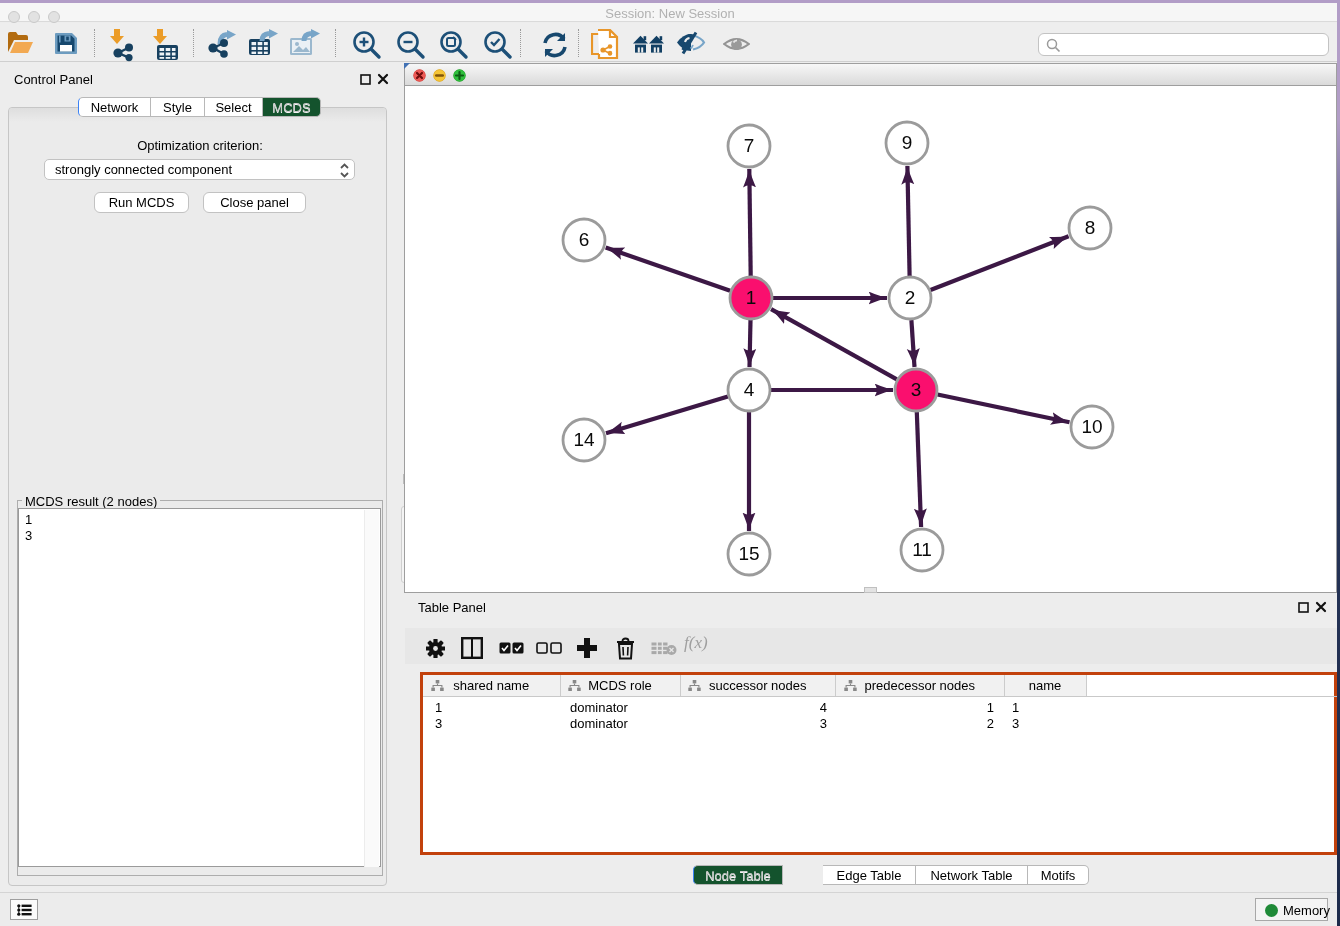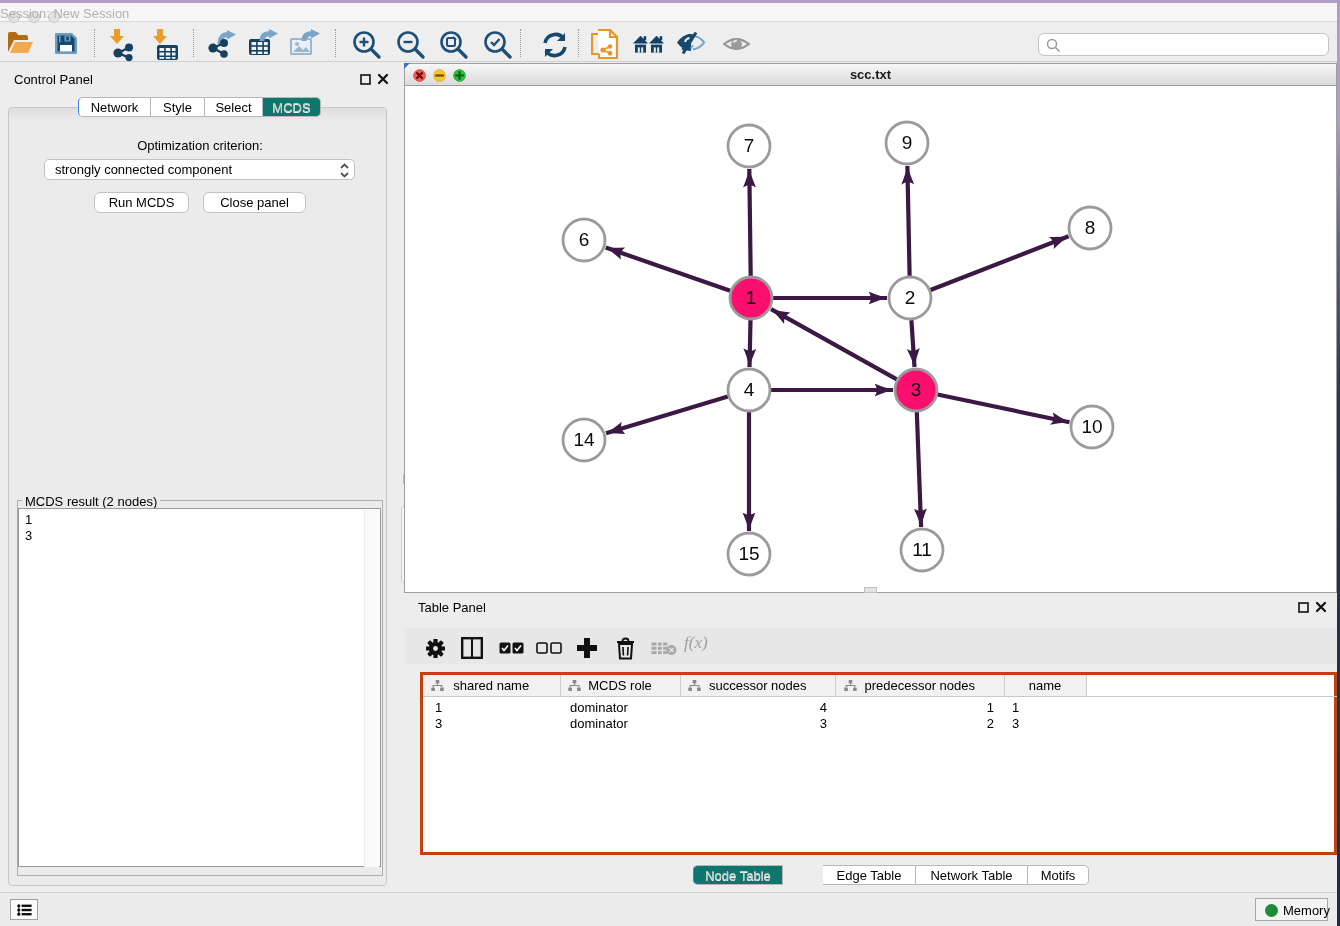--- a/index.html
+++ b/index.html
@@ -7,39 +7,39 @@
 body { font-family:"Liberation Sans", sans-serif; background:#ededed; position:relative; }
 .abs { position:absolute; }
 
 #desktop-top { left:0; top:0; width:1340px; height:3px; background:#b29dc7; }
 #desktop-right { right:0; top:0; width:3px; height:926px;
   background:linear-gradient(#b29dc7 0px, #b29dc7 120px, #5a5f8a 250px, #27355a 400px, #1c2a4a 926px); }
 
 #titlebar { left:0; top:3px; width:1340px; height:19px; background:#f6f6f6; border-bottom:1px solid #dadada; }
 .tl-circle { position:absolute; top:8px; width:12px; height:12px; border-radius:50%;
   background:#e2e2e2; border:1px solid #c9c9c9; }
-#title-text { position:absolute; top:3px; width:100%; font-size:13px; color:#b1b1b1; }
+#title-text { position:absolute; top:3px; width:100%; text-align:center; font-size:13px; color:#b1b1b1; }
 
 #toolbar { left:0; top:23px; width:1337px; height:39px; background:#eeeeee; border-bottom:1px solid #cfcfcf; }
 .tbi { position:absolute; top:5px; }
 .tbsep { position:absolute; top:6px; height:28px; width:0; border-left:1px dotted #9a9a9a; }
 #searchbox { position:absolute; left:1038px; top:10px; width:291px; height:23px; background:#fff;
   border:1px solid #c3c3c3; border-radius:6px; }
 
 #cp-title { left:14px; top:72px; font-size:13px; color:#000; }
 #cp-pane { left:8px; top:107px; width:379px; height:779px; background:#ebebeb;
   border:1px solid #c6c6c6; border-radius:4px; }
 #cp-pane-top { left:9px; top:108px; width:377px; height:14px;
   background:linear-gradient(#dedede,#ebebeb); border-radius:4px 4px 0 0; }
 .tabrow { position:absolute; display:flex; }
 .tab { height:20px; font-size:13px; font-weight:normal; color:#000; background:#fff;
   border:1px solid #b8b8b8; border-left:none; text-align:center; line-height:19px; }
 .tab.first { border-left:1px solid #3b82f6; border-radius:5px 0 0 5px; }
 .tab.last { border-radius:0 5px 5px 0; }
-.tab.dis { background:#0f766e; color:#cccccc; text-shadow:0 1px 0 #f5f5f5; }
+.tab.dis { background:#14532d; color:#cccccc; text-shadow:0 1px 0 #f5f5f5; }
 #opt-label { left:0px; top:138px; width:400px; text-align:center; font-size:13px; color:#000; }
 #combo { left:44px; top:159px; width:311px; height:21px; background:#fff; border:1px solid #c2c2c2;
   border-radius:5px; font-size:13px; line-height:19px; padding-left:10px; color:#000; }
 .btn { position:absolute; height:21px; background:#fff; border:1px solid #c2c2c2; border-radius:6px;
   font-size:13px; font-weight:normal; color:#000; text-align:center; line-height:19px; }
 
 #fieldset { left:17px; top:500px; width:366px; height:376px; border:1px solid #adadad; }
 #legend { left:22px; top:494px; background:#ebebeb; padding:0 3px; font-size:13px; color:#000; }
 #mcds-scroll { left:18px; top:508px; width:363px; height:359px; background:#fff; border:1px solid #9a9a9a; }
 #mcds-track { position:absolute; right:1px; top:1px; width:15px; height:357px; background:#fafafa; border-left:1px solid #ececec; }
@@ -283,21 +283,20 @@
   <div id="mcds-track"></div>
 </div>
 <div class="abs" style="left:401px;top:506px;width:7px;height:77px;background:#f4f4f4;border:1px solid #cfcfcf;border-radius:3px;"></div>
 <div class="abs" style="left:403px;top:474px;width:6px;height:10px;background:#e9e9e9;border:1px solid #bdbdbd;"></div>
 
 <div class="abs" id="netframe">
   <svg class="icon" style="position:absolute;left:-1px;top:-1px;z-index:5;" width="6" height="6" viewBox="0 0 6 6">
       <path d="M0 0 L6 0 L0 6 Z" fill="#4272b4"></path>
     </svg>
   <div id="nettitle">
-    <div class="t">scc.txt</div>
     <svg class="tlight" style="left:8px;" width="13" height="13" viewBox="0 0 13 13">
       <circle cx="6.5" cy="6.5" r="6" fill="#ee5a56" stroke="#d44743" stroke-width="0.8"></circle>
       <path d="M4 4 L9 9 M9 4 L4 9" stroke="#6f0d0d" stroke-width="2.2" stroke-linecap="round"></path>
     </svg>
     <svg class="tlight" style="left:28px;" width="13" height="13" viewBox="0 0 13 13">
       <circle cx="6.5" cy="6.5" r="6" fill="#f5c536" stroke="#dfa821" stroke-width="0.8"></circle>
       <path d="M3.2 6.5 L9.8 6.5" stroke="#80550a" stroke-width="2.4" stroke-linecap="round"></path>
     </svg>
     <svg class="tlight" style="left:48px;" width="13" height="13" viewBox="0 0 13 13">
       <circle cx="6.5" cy="6.5" r="6" fill="#2fbf3d" stroke="#27a52f" stroke-width="0.8"></circle>

